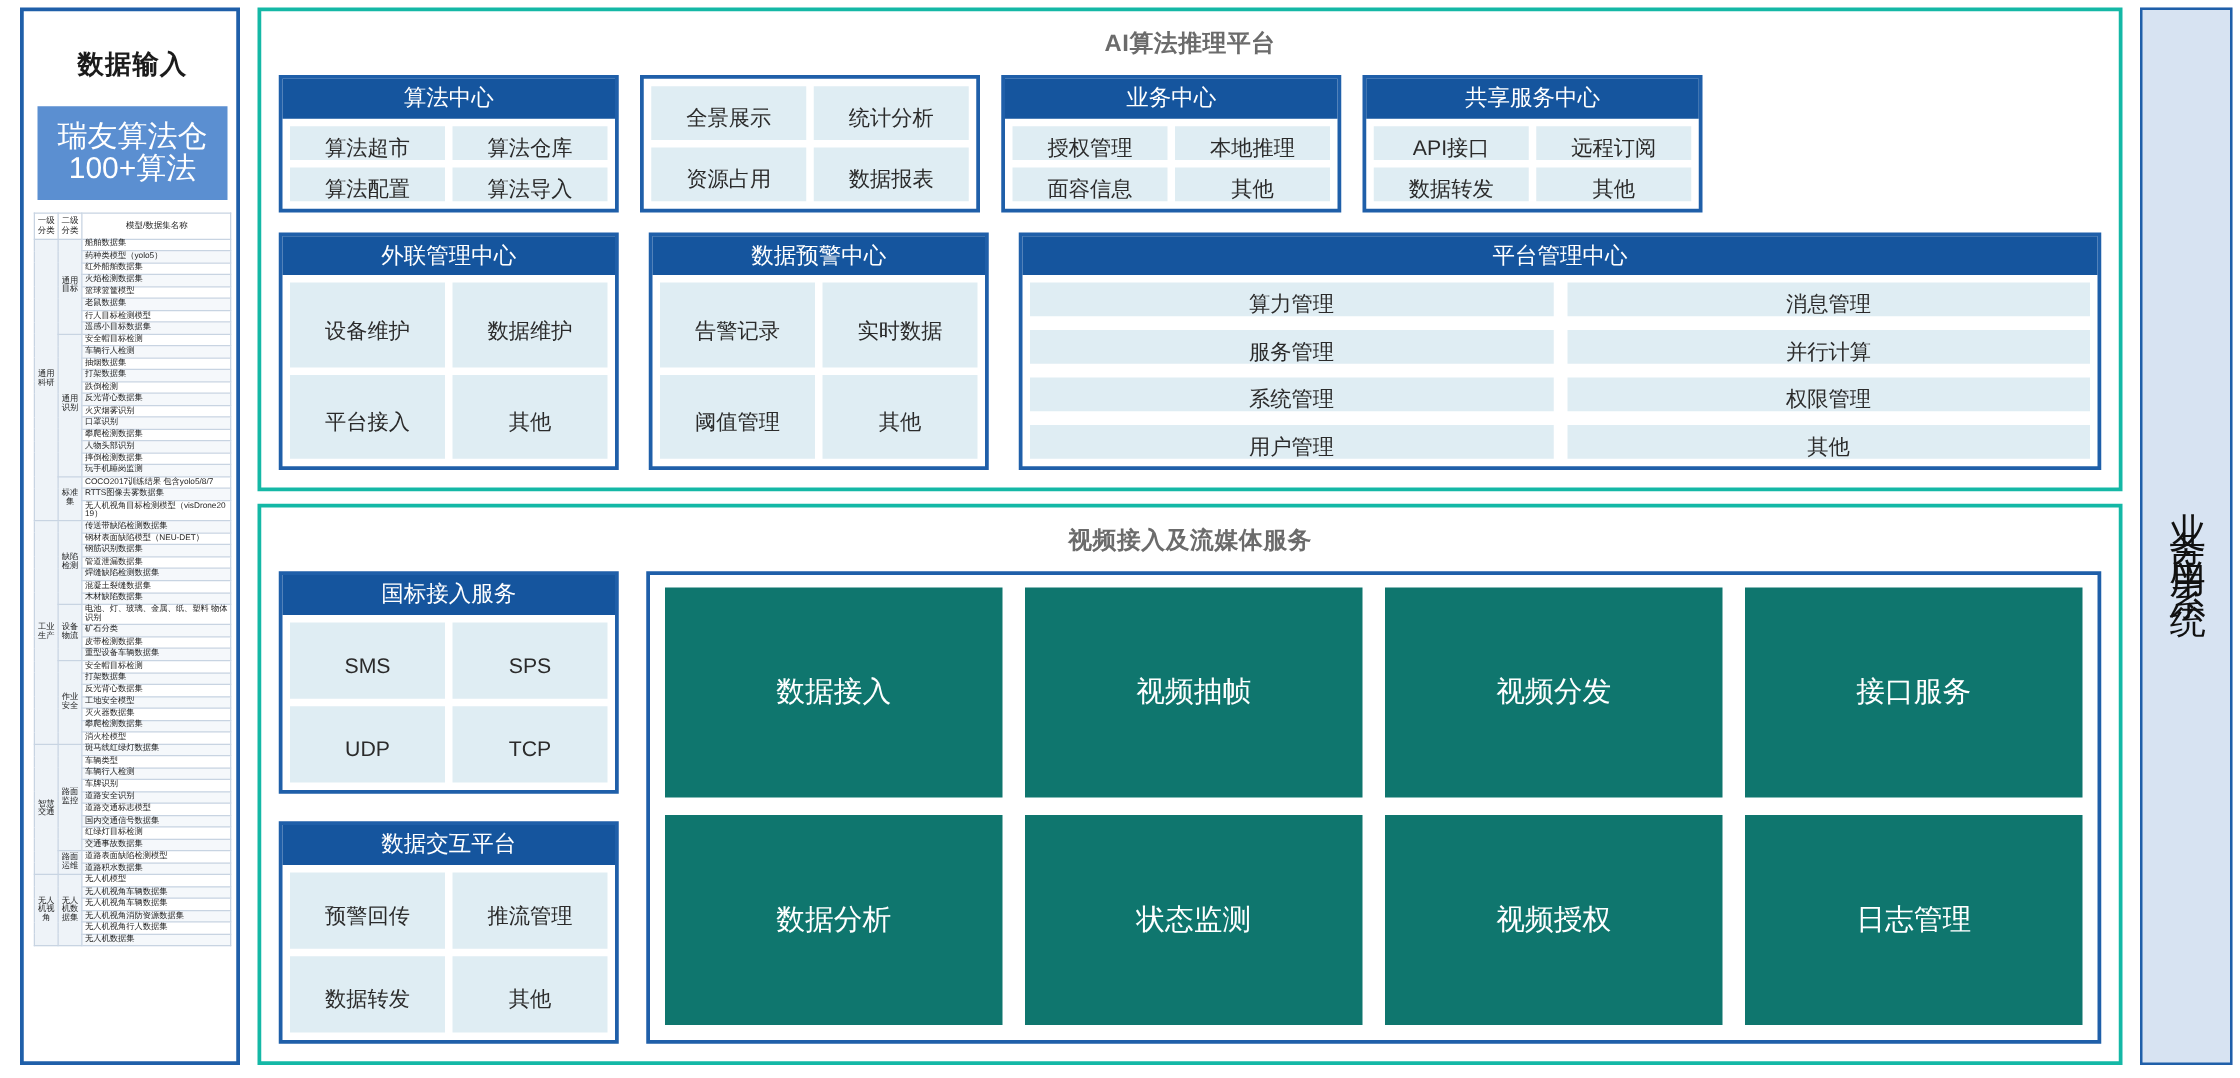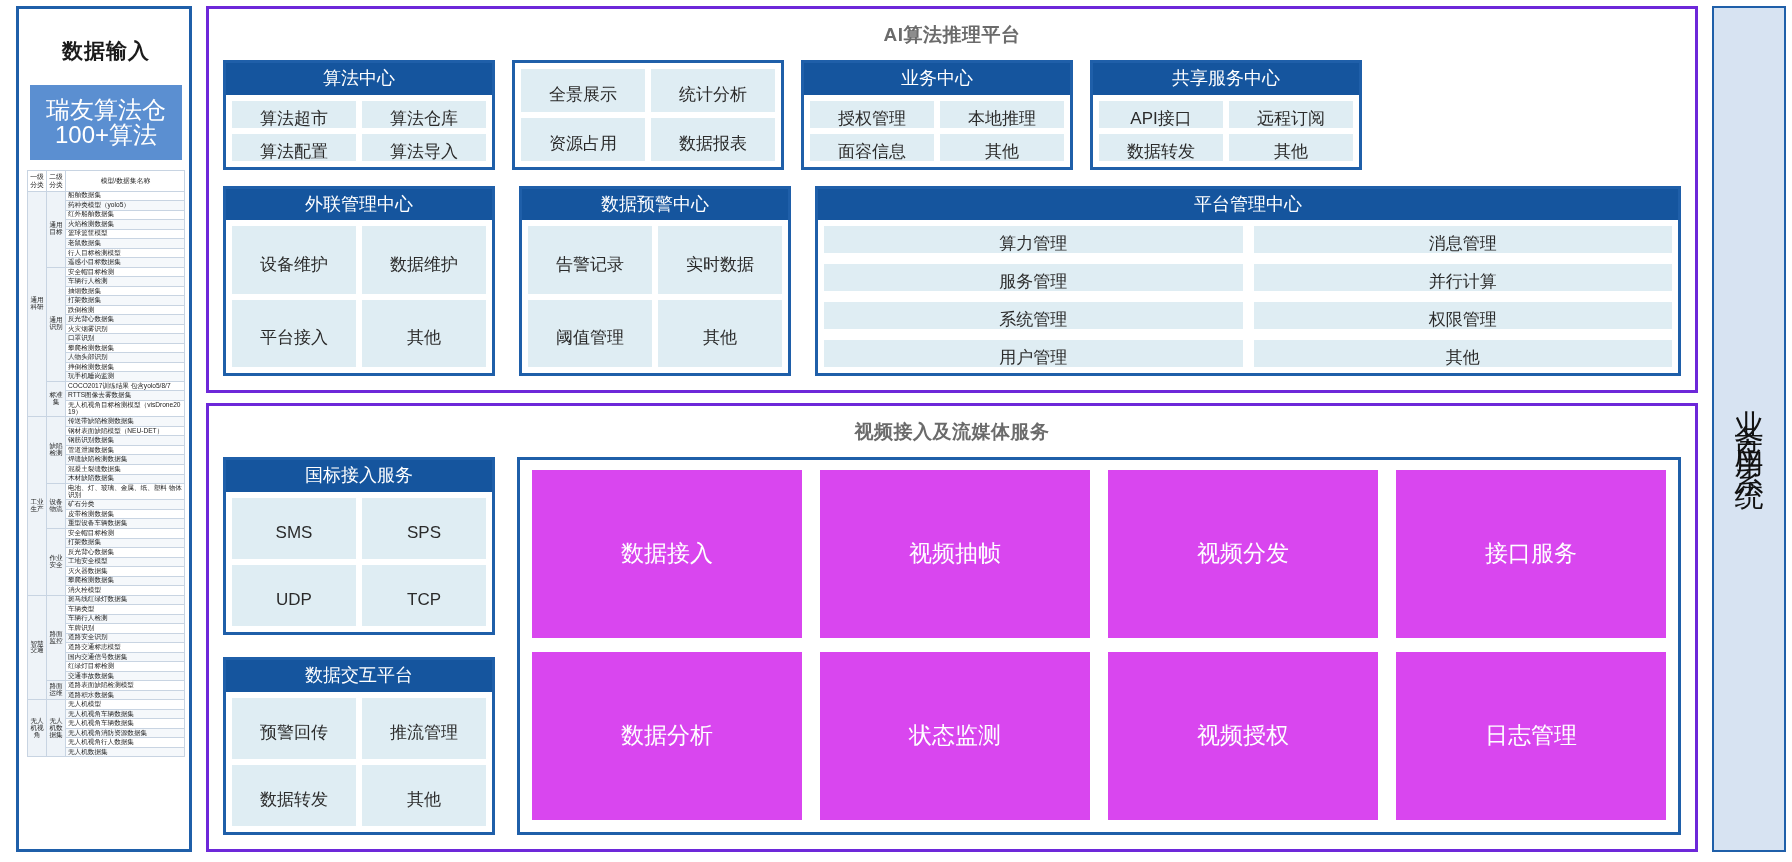--- a/index.html
+++ b/index.html
@@ -79,21 +79,21 @@
 
   
   .main-col {
     flex: 1 1 auto;
     display: flex;
     flex-direction: column;
     gap: 10px;
     min-width: 0;
   }
   .outer-box {
-    border: 3px solid #6d28d9;
+    border: 3px solid #14b8a6;
     background: #ffffff;
     padding: 8px 14px 14px 14px;
     display: flex;
     flex-direction: column;
   }
   .outer-box.ai { flex: 0 0 368px; }
   .outer-box.video { flex: 1 1 auto; }
   .outer-title {
     text-align: center;
     font-size: 19px;
@@ -157,21 +157,21 @@
   .video-right .card { flex: 1 1 auto; }
   .stream-body {
     padding: 10px 12px 12px 12px;
     display: grid;
     grid-template-columns: repeat(4, 1fr);
     grid-template-rows: 1fr 1fr;
     gap: 14px 18px;
     flex: 1 1 auto;
   }
   .stream-cell {
-    background: #d946ef;
+    background: #0f766e;
     color: #ffffff;
     font-size: 23px;
     display: flex;
     align-items: center;
     justify-content: center;
     text-align: center;
     line-height: 1.1;
   }
 
   

